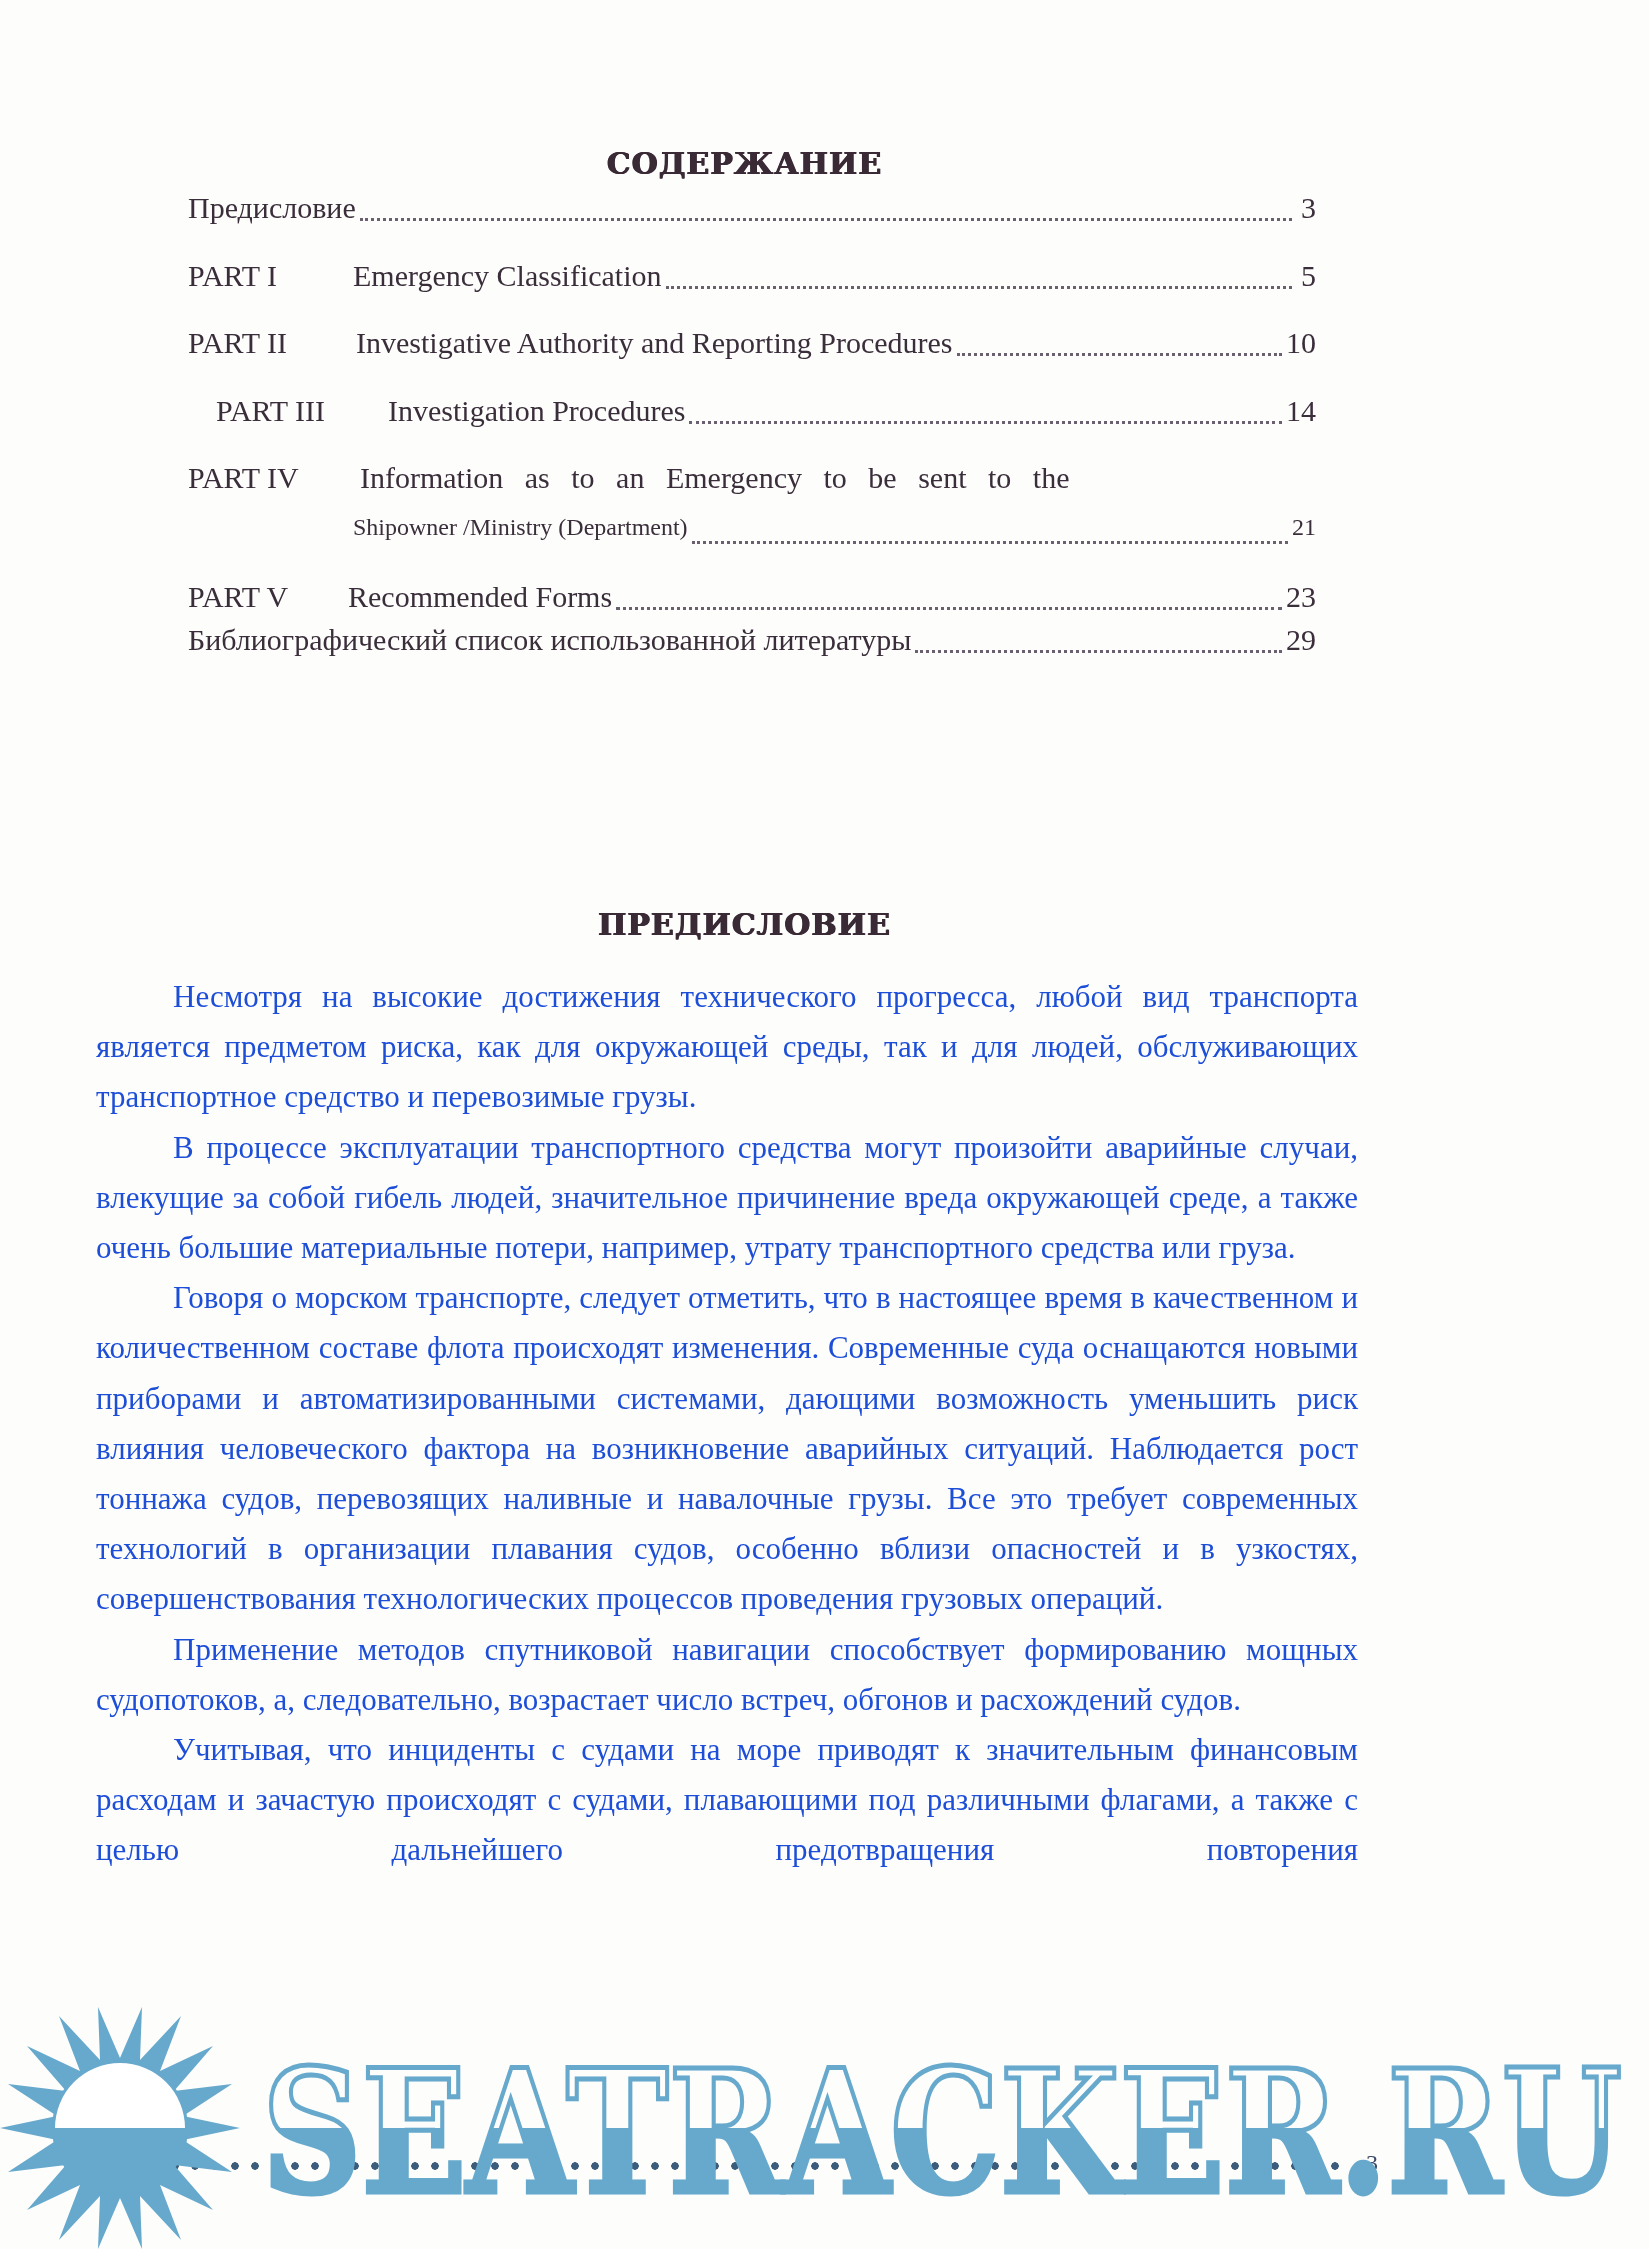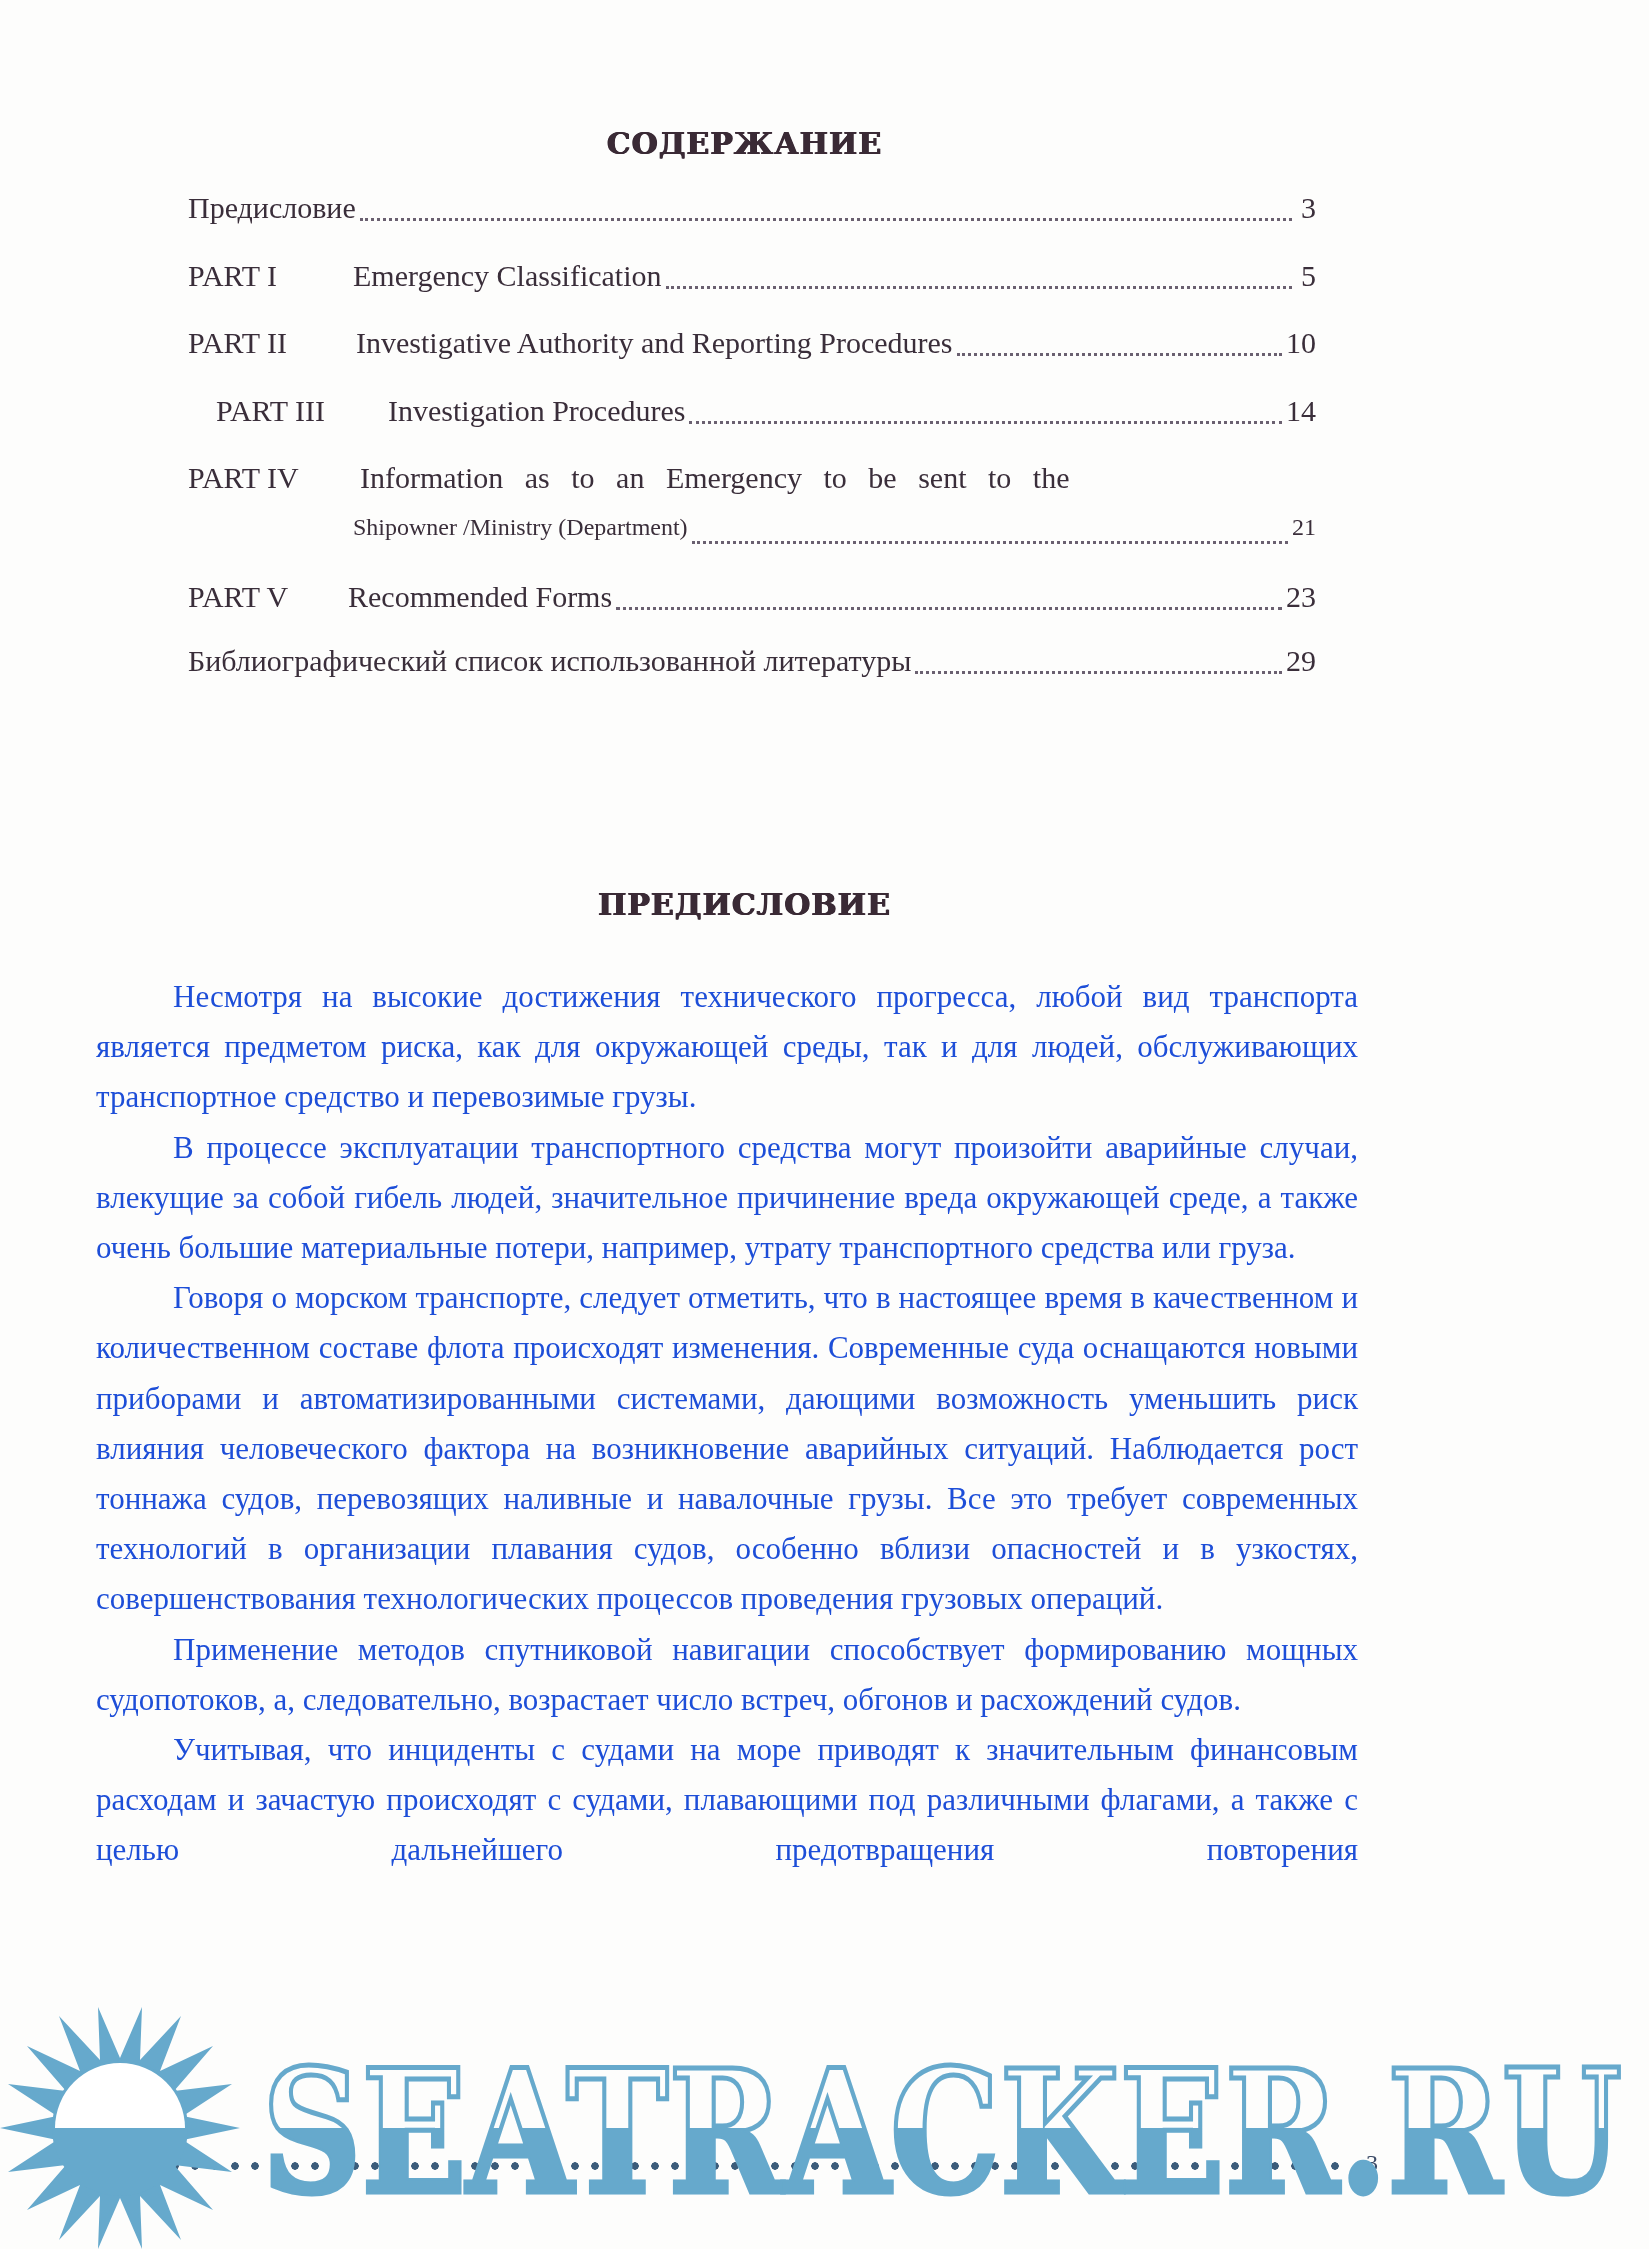--- a/index.html
+++ b/index.html
@@ -8,20 +8,21 @@
     background: #fdfdfc;
     font-family: "Liberation Serif", "DejaVu Serif", serif;
     color: #3b2f3a;
   }
   .page { position: absolute; left: 0; top: 0; width: 1649px; height: 2249px; }
   .heading {
     position: absolute; left: 0; width: 1489px; text-align: center;
     font-family: "DejaVu Serif", serif; font-weight: bold;
     font-size: 30px; letter-spacing: 1px; color: #3a2a35;
     text-shadow: 0.6px 0 0 #3a2a35, -0.6px 0 0 #3a2a35;
+    margin-top: 20px;
   }
   #toc-heading { top: 126px; }
   #preface-heading { top: 887px; }
 
   .toc-row {
     position: absolute; left: 188px; width: 1128px; height: 40px;
     display: flex; align-items: baseline; font-size: 30px;
     color: #3a2e3a; white-space: nowrap;
   }
   .toc-part { display: inline-block; flex: 0 0 auto; }
@@ -100,21 +101,21 @@
     <span class="toc-page">21</span>
   </div>
 
   <div class="toc-row" style="top:580px;">
     <span class="toc-part" style="width:160px;">PART V</span>
     <span class="toc-title">Recommended Forms</span>
     <span class="toc-leader"></span>
     <span class="toc-page">23</span>
   </div>
 
-  <div class="toc-row" style="top:644px;">
+  <div class="toc-row" style="top:623px;">
     <span class="toc-title">Библиографический список использованной литературы</span>
     <span class="toc-leader"></span>
     <span class="toc-page">29</span>
   </div>
 
   <div id="preface-heading" class="heading">ПРЕДИСЛОВИЕ</div>
 
   <div class="body-text">
     <p>Несмотря на высокие достижения технического прогресса, любой вид транспорта является предметом риска, как для окружающей среды, так и для людей, обслуживающих транспортное средство и перевозимые грузы.</p>
     <p>В процессе эксплуатации транспортного средства могут произойти ава­рийные случаи, влекущие за собой гибель людей, значительное причинение вреда окружающей среде, а также очень большие материальные потери, на­пример, утрату транспортного средства или груза.</p>

